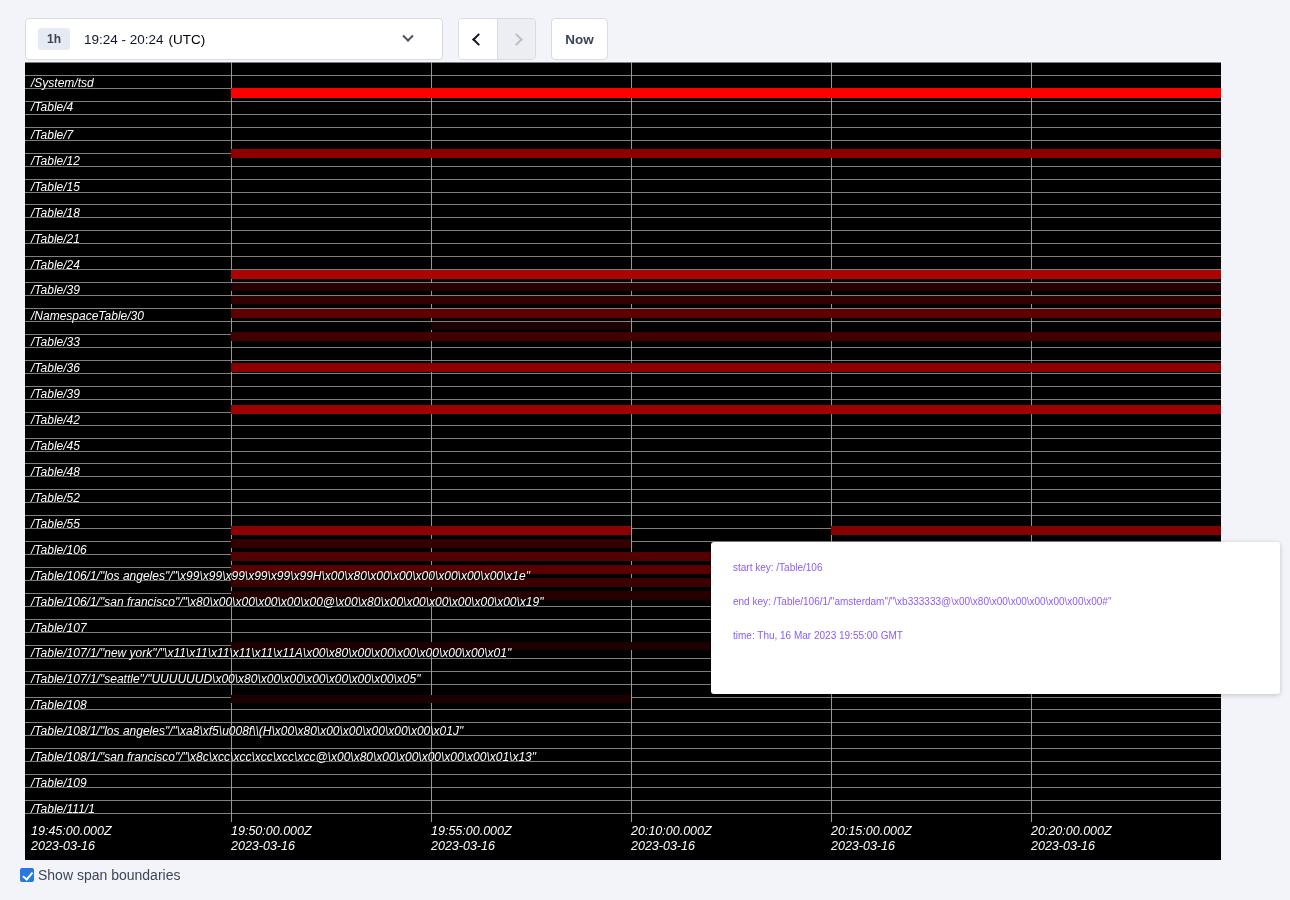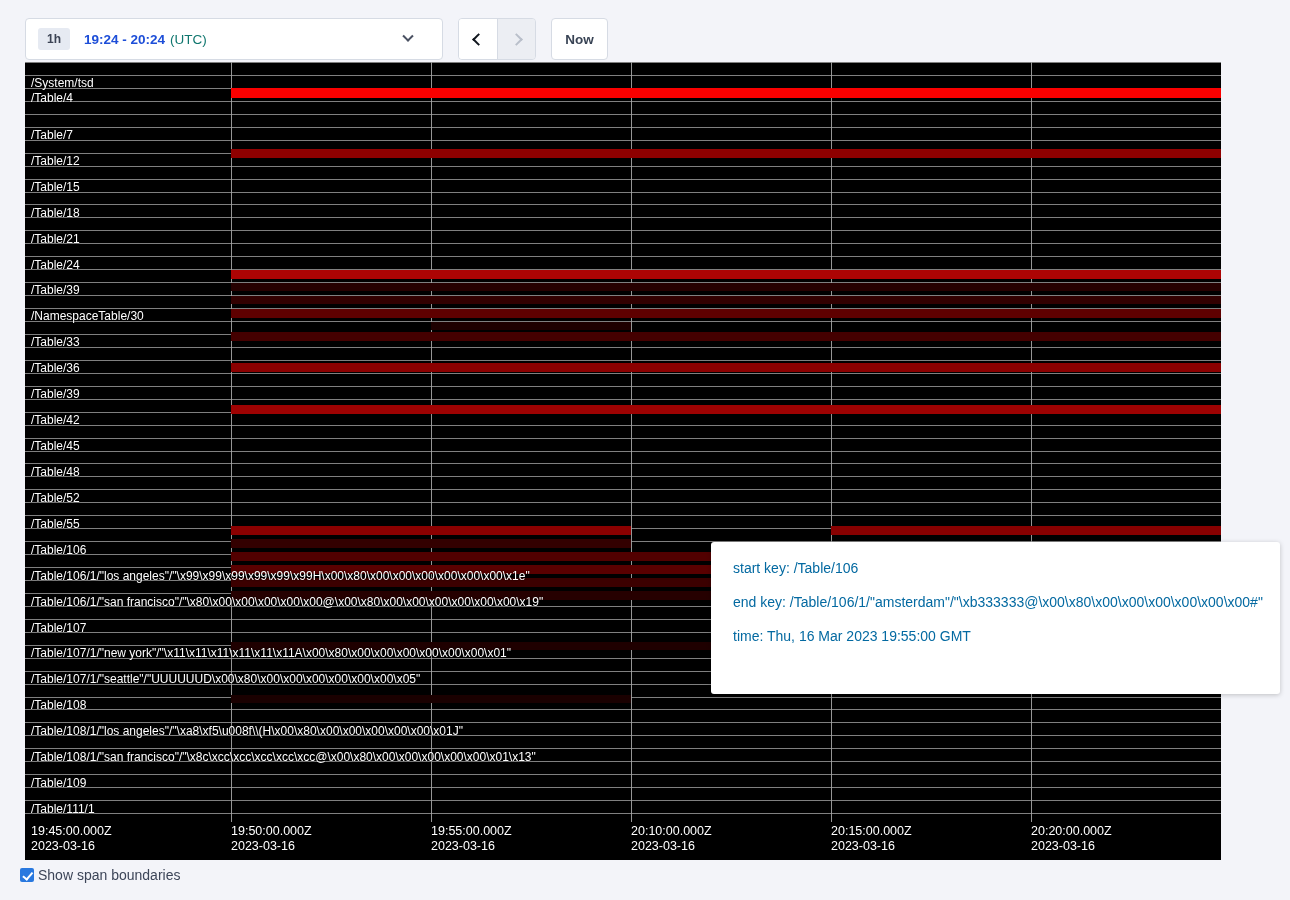--- a/index.html
+++ b/index.html
@@ -5,47 +5,47 @@
   * { margin:0; padding:0; box-sizing:border-box; }
   html,body { width:1290px; height:900px; background:#f3f4f9; font-family:"Liberation Sans", sans-serif; overflow:hidden; }
   .page { position:relative; width:1290px; height:900px; }
 
   
   .toolbar { position:absolute; top:18px; left:25px; height:42px; display:flex; align-items:stretch; }
   .time-selector { width:418px; background:#fff; border:1px solid #d6dbe4; border-radius:4px;
     display:flex; align-items:center; padding:0 30px 0 12px; cursor:pointer; }
   .duration-badge { background:#e6eaf2; color:#3b4354; font-weight:bold; font-size:12px;
     border-radius:3px; padding:4px 9px; margin-right:14px; }
-  .range-text { color:#1d4ed8; font-weight:bold; font-size:13.5px; }
-  .tz-text { color:#0f766e; font-size:13.5px; margin-left:5px; }
+  .range-text { color:#0f172a; font-weight:normal; font-size:13.5px; }
+  .tz-text { color:#000000; font-size:13.5px; margin-left:5px; }
   .chev-down { margin-left:auto; width:8px; height:8px; border-right:2px solid #4a5162;
     border-bottom:2px solid #4a5162; transform:rotate(45deg) translate(-2px,-2px); }
   .arrow-group { display:flex; margin-left:15px; border:1px solid #d6dbe4; border-radius:4px; overflow:hidden; }
   .arrow-btn { width:38px; background:#fff; border:none; display:flex; align-items:center; justify-content:center; cursor:pointer; }
   .arrow-btn + .arrow-btn { border-left:1px solid #d6dbe4; background:#eceef3; cursor:default; }
   .chev-left  { width:9px; height:9px; border-left:2.5px solid #10151d; border-bottom:2.5px solid #10151d; transform:rotate(45deg); }
   .chev-right { width:9px; height:9px; border-right:2.5px solid #b9bfca; border-top:2.5px solid #b9bfca; transform:rotate(45deg); }
   .now-btn { margin-left:15px; width:57px; background:#fff; border:1px solid #d6dbe4; border-radius:4px;
     color:#394455; font-weight:bold; font-size:13.5px; cursor:pointer; }
 
   
-  .viz { position:absolute; left:25px; top:62px; width:1196px; height:798px; background:#000; }
+  .viz { position:absolute; left:25px; top:62px; width:1196px; height:798px; background:#000;font-style:italic; }
   .plot { position:absolute; left:0; top:0; width:1196px; height:760px; overflow:hidden;
     background-image: repeating-linear-gradient(180deg, rgba(150,150,150,.85) 0px, rgba(150,150,150,.85) 1px, transparent 1px, transparent 12.95px); }
   .vline { position:absolute; top:0; width:1px; height:760px; background:rgba(165,165,165,.9); }
   .band { position:absolute; }
   .row-label { position:absolute; left:6px; transform:translateY(-50%); color:#fff; font-size:12px;
     white-space:nowrap; letter-spacing:0; text-shadow:0 0 2px #000; }
   .xaxis { position:absolute; left:0; bottom:0; width:1196px; height:38px; }
   .xtick { position:absolute; top:2px; color:#fff; font-size:12.5px; line-height:15px; white-space:nowrap; }
 
   
   .tooltip { position:absolute; left:711px; top:542px; width:569px; height:152px; background:#fff;
     border-radius:3px; box-shadow:0 1px 5px rgba(0,0,0,.22); padding:16px 0 0 22px; z-index:5; }
-  .tooltip-line { color:#0369a1; font-size:14px; line-height:20px; margin-bottom:14px; white-space:nowrap; }
+  .tooltip-line { color:#8b5cf6; font-size:10px; line-height:20px; margin-bottom:14px; white-space:nowrap; }
 
   
   .footer { position:absolute; left:20px; top:867px; display:flex; align-items:center; }
   .checkbox { width:14px; height:14px; border-radius:2px; background:#2878df; position:relative; cursor:pointer; }
   .checkbox:after { content:""; position:absolute; left:4.5px; top:1.5px; width:3.5px; height:7.5px;
     border-right:2px solid #fff; border-bottom:2px solid #fff; transform:rotate(40deg); }
   .checkbox-label { color:#3c4558; font-size:14px; margin-left:4px; }
 </style>
 </head>
 <body>
@@ -90,21 +90,21 @@
         <div class="band" style="top: 464px; left: 206px; width: 400px; height: 9px; background: rgb(139, 0, 0);"></div>
         <div class="band" style="top: 464px; left: 806px; width: 390px; height: 9px; background: rgb(135, 0, 0);"></div>
         <div class="band" style="top: 477px; left: 206px; width: 400px; height: 9px; background: rgb(51, 0, 0);"></div>
         <div class="band" style="top: 490px; left: 206px; width: 480px; height: 9px; background: rgb(82, 0, 0);"></div>
         <div class="band" style="top: 503px; left: 206px; width: 480px; height: 9px; background: rgb(90, 0, 0);"></div>
         <div class="band" style="top: 516px; left: 206px; width: 480px; height: 9px; background: rgb(60, 0, 0);"></div>
         <div class="band" style="top: 529px; left: 206px; width: 480px; height: 9px; background: rgb(38, 0, 0);"></div>
         <div class="band" style="top: 580px; left: 206px; width: 480px; height: 8px; background: rgb(31, 0, 0);"></div>
         <div class="band" style="top: 633px; left: 206px; width: 400px; height: 8px; background: rgb(26, 0, 0);"></div>
         <div class="row-label" style="top: 21px;">/System/tsd</div>
-        <div class="row-label" style="top: 36px;">/Table/4</div>
+        <div class="row-label" style="top: 45px;">/Table/4</div>
         <div class="row-label" style="top: 72.86px;">/Table/7</div>
         <div class="row-label" style="top: 98.79px;">/Table/12</div>
         <div class="row-label" style="top: 124.72px;">/Table/15</div>
         <div class="row-label" style="top: 150.65px;">/Table/18</div>
         <div class="row-label" style="top: 176.58px;">/Table/21</div>
         <div class="row-label" style="top: 202.51px;">/Table/24</div>
         <div class="row-label" style="top: 228.44px;">/Table/39</div>
         <div class="row-label" style="top: 254.37px;">/NamespaceTable/30</div>
         <div class="row-label" style="top: 280.3px;">/Table/33</div>
         <div class="row-label" style="top: 306.23px;">/Table/36</div>

